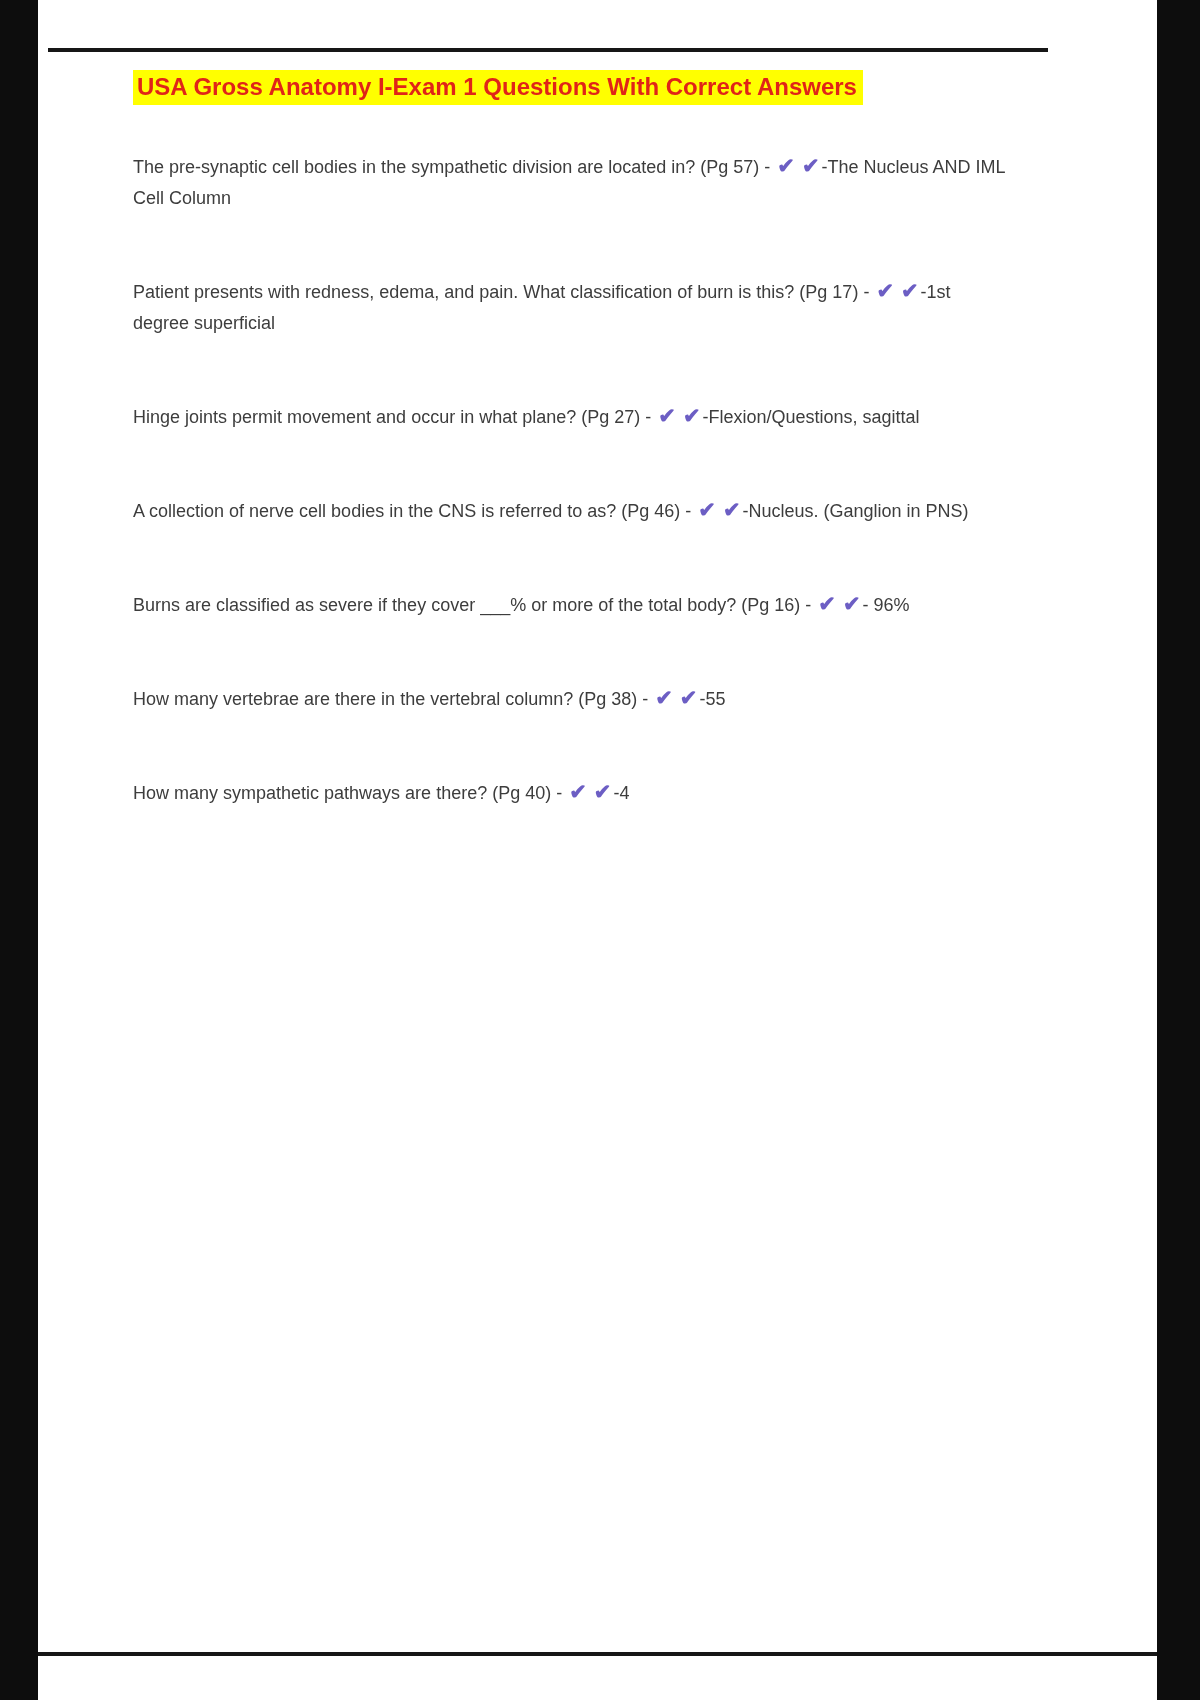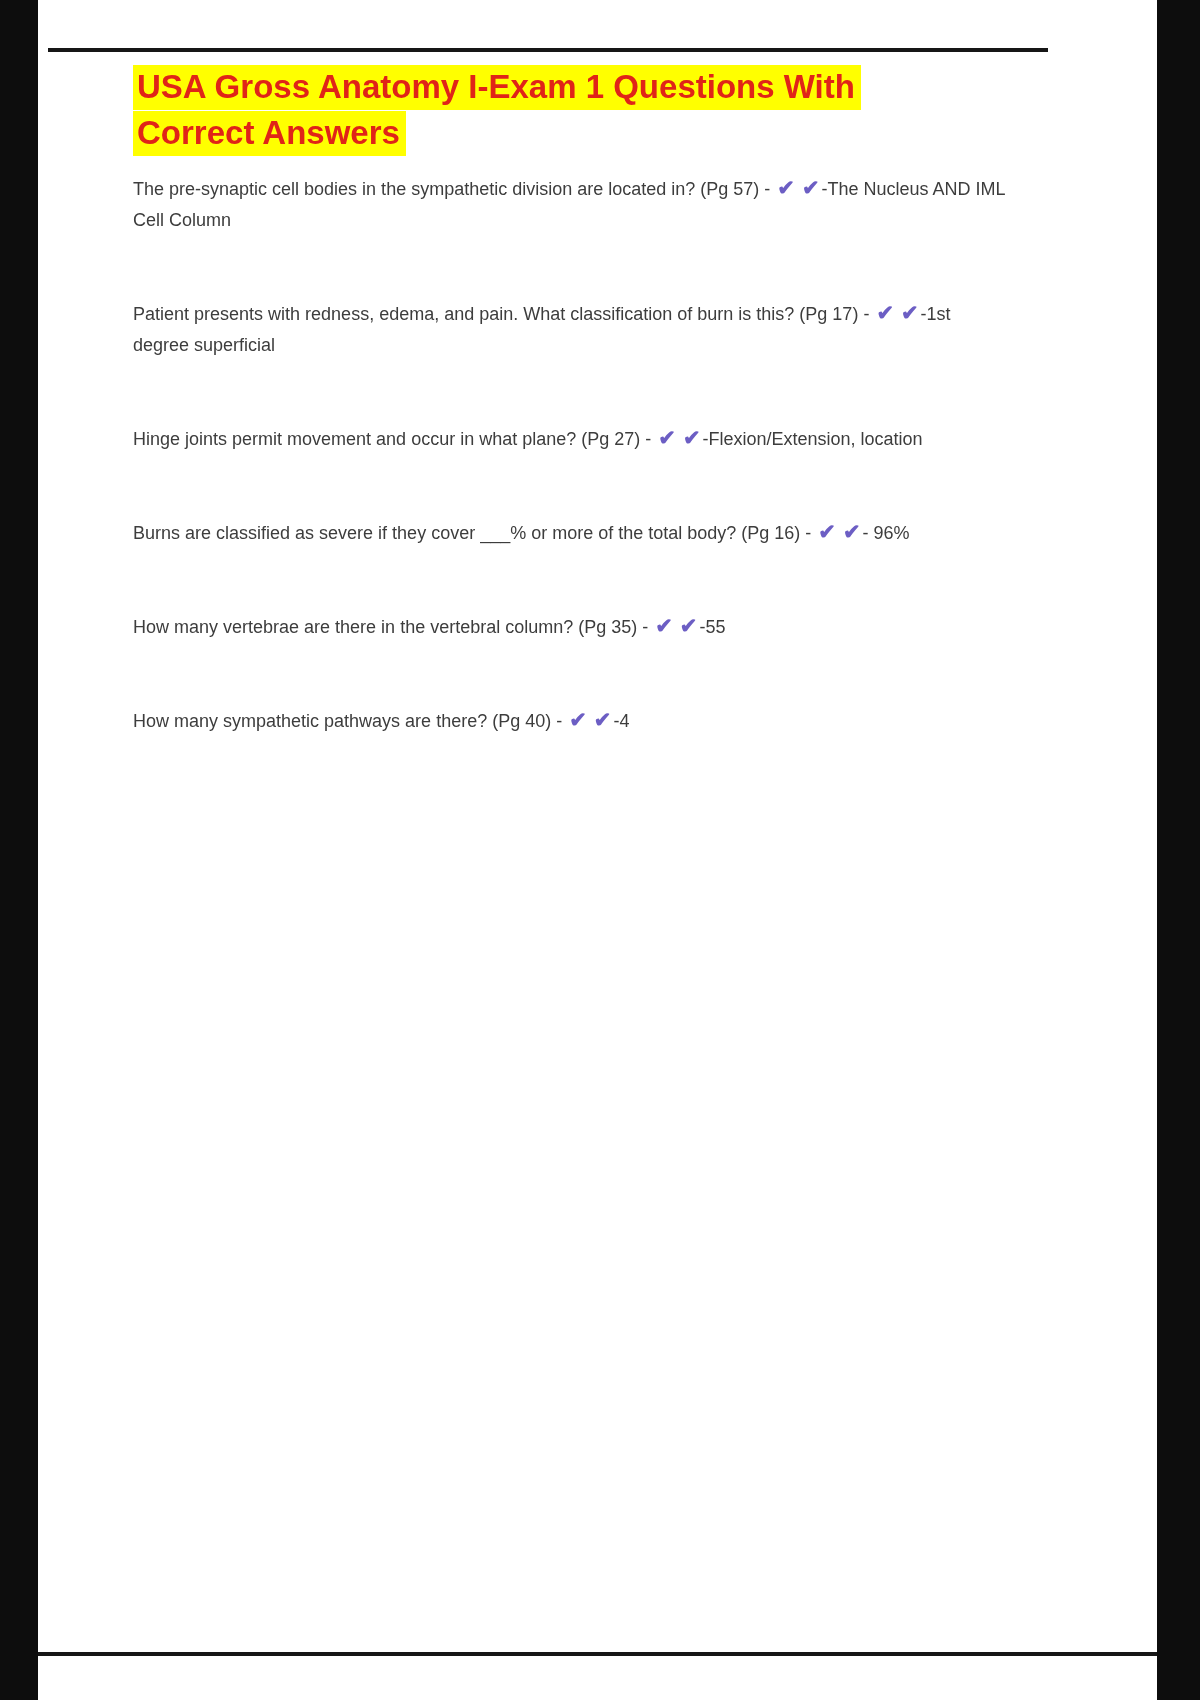--- a/index.html
+++ b/index.html
@@ -30,22 +30,22 @@
   .rule.top    { left: 48px; top: 48px;  width: 1000px; }
   .rule.bottom { left: 38px; top: 1652px; width: 1119px; }
 
   .content {
     position: absolute;
     left: 133px;
     top: 64px;
     width: 874px;
   }
   h1.doc-title {
-    margin: 0 0 16px 0;
-    font-size: 33px;
+    margin: 0 0 40px 0;
+    font-size: 24px;
     font-weight: bold;
     line-height: 46px;
     color: var(--title-color, #e02418);
     max-width: 830px;
   }
   h1.doc-title .hl {
     background: var(--highlight, #ffff00);
     padding: 3px 6px 5px 4px;
     -webkit-box-decoration-break: clone;
     box-decoration-break: clone;
@@ -76,22 +76,23 @@
 <div class="content">
   <h1 class="doc-title"><span class="hl">USA Gross Anatomy I-Exam 1 Questions With Correct Answers</span></h1>
   <div>
   <p class="question"><span class="q-text">The pre-synaptic cell bodies in the sympathetic division are located in? (Pg 57) -</span><span class="check">✔</span><span class="check">✔</span><span class="a-text">-The Nucleus AND IML Cell Column</span></p>
 
   <p class="question"><span class="q-text">Patient presents with redness, edema, and pain. What classification of burn is this? (Pg 17) -</span><span class="check">✔</span><span class="check">✔</span><span class="a-text">-1st degree superficial</span></p>
 
 
 
 
-  <p class="question"><span class="q-text">Hinge joints permit movement and occur in what plane? (Pg 27) -</span><span class="check">✔</span><span class="check">✔</span><span class="a-text">-Flexion/Extension, location</span></p>
+  <p class="question"><span class="q-text">Hinge joints permit movement and occur in what plane? (Pg 27) -</span><span class="check">✔</span><span class="check">✔</span><span class="a-text">-Flexion/Questions, sagittal</span></p>
 
+  <p class="question"><span class="q-text">A collection of nerve cell bodies in the CNS is referred to as? (Pg 46) -</span><span class="check">✔</span><span class="check">✔</span><span class="a-text">-Nucleus. (Ganglion in PNS)</span></p>
 
   <p class="question"><span class="q-text">Burns are classified as severe if they cover ___% or more of the total body? (Pg 16) -</span><span class="check">✔</span><span class="check">✔</span><span class="a-text">- 96%</span></p>
 
-  <p class="question"><span class="q-text">How many vertebrae are there in the vertebral column? (Pg 35) -</span><span class="check">✔</span><span class="check">✔</span><span class="a-text">-55</span></p>
+  <p class="question"><span class="q-text">How many vertebrae are there in the vertebral column? (Pg 38) -</span><span class="check">✔</span><span class="check">✔</span><span class="a-text">-55</span></p>
 
   <p class="question"><span class="q-text">How many sympathetic pathways are there? (Pg 40) -</span><span class="check">✔</span><span class="check">✔</span><span class="a-text">-4</span></p>
 </div>
 </div>
 
 </body></html>

